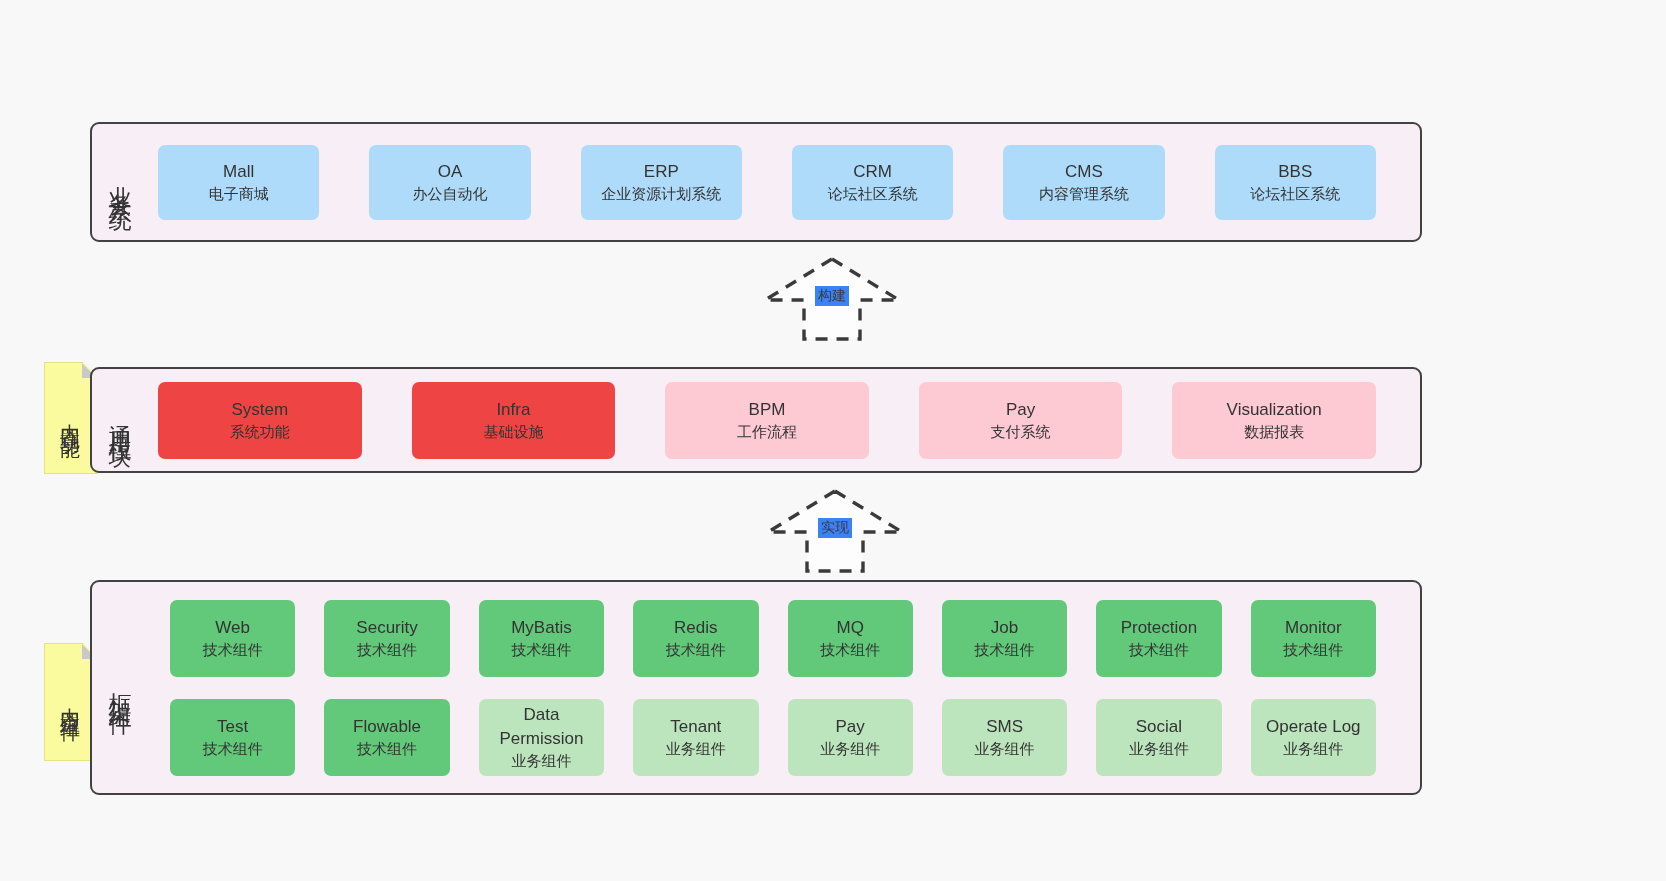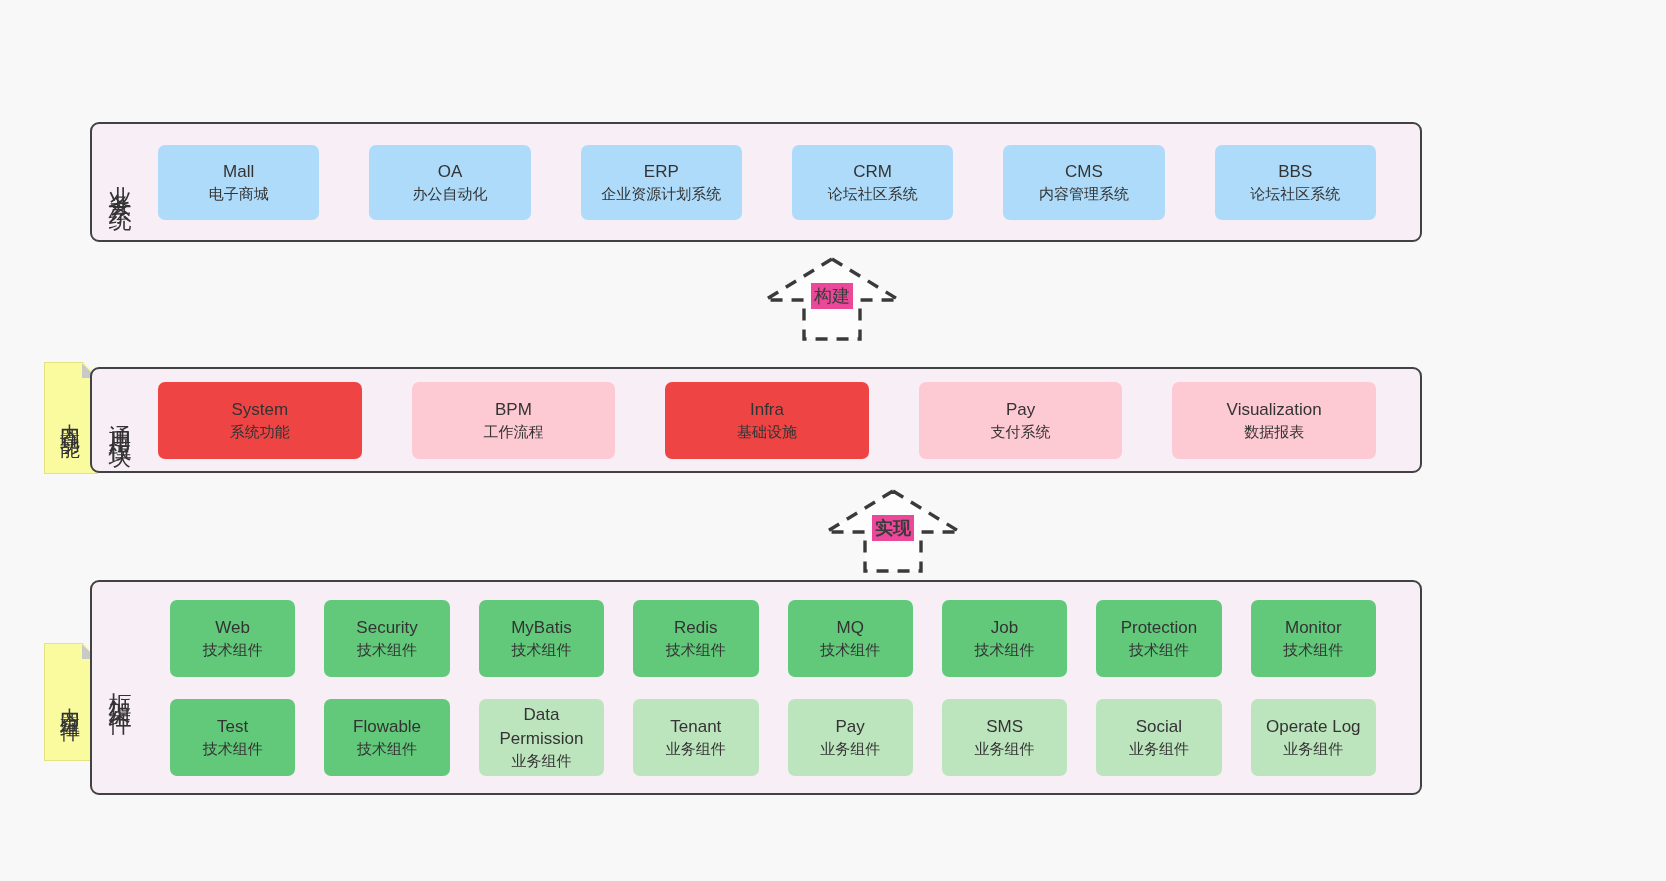--- a/index.html
+++ b/index.html
@@ -60,25 +60,25 @@
   .note-framework { top:643px; height:118px; }
   .note .fold {
     position:absolute; top:0; right:0; width:15px; height:15px;
     background:#c9c9c9;
     clip-path:polygon(0 0, 100% 100%, 0 100%);
   }
 
   
   .arrow { position:absolute; width:150px; height:86px; z-index:1; }
   .arrow-build     { left:757px; top:256px; }
-  .arrow-implement { left:818px; top:488px;font-weight:bold; }
+  .arrow-implement { left:760px; top:488px; }
   .arrow svg { position:absolute; inset:0; width:100%; height:100%; }
   .arrow-label {
     position:absolute; left:50%; top:46%; transform:translate(-50%,-50%);
-    background:#ec4899; padding:1px 3px; font-size:18px; color:#3a3a3a;
+    background:#3b82f6; padding:1px 3px; font-size:14px; color:#3a3a3a;
     white-space:nowrap; z-index:2;
   }
 </style>
 </head>
 <body>
 
 <div class="canvas">
 
   <section class="layer layer-business">
     <div class="side-label">业务系统</div>
@@ -125,27 +125,27 @@
   </div>
 
   <section class="layer layer-common">
     <div class="side-label">通用模块</div>
     <div class="boxes-area">
       <div class="box-row row-6" id="row-common">
           <div class="box red">
             <div class="box-name">System</div>
             <div class="box-desc">系统功能</div>
           </div>
+          <div class="box red">
+            <div class="box-name">Infra</div>
+            <div class="box-desc">基础设施</div>
+          </div>
           <div class="box pink">
             <div class="box-name">BPM</div>
             <div class="box-desc">工作流程</div>
-          </div>
-          <div class="box red">
-            <div class="box-name">Infra</div>
-            <div class="box-desc">基础设施</div>
           </div>
           <div class="box pink">
             <div class="box-name">Pay</div>
             <div class="box-desc">支付系统</div>
           </div>
           <div class="box pink">
             <div class="box-name">Visualization</div>
             <div class="box-desc">数据报表</div>
           </div>
         </div>

